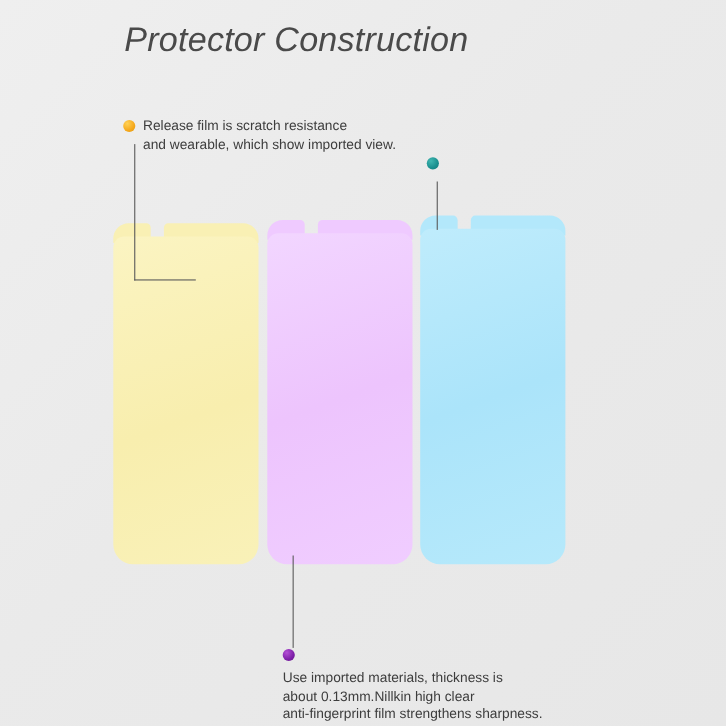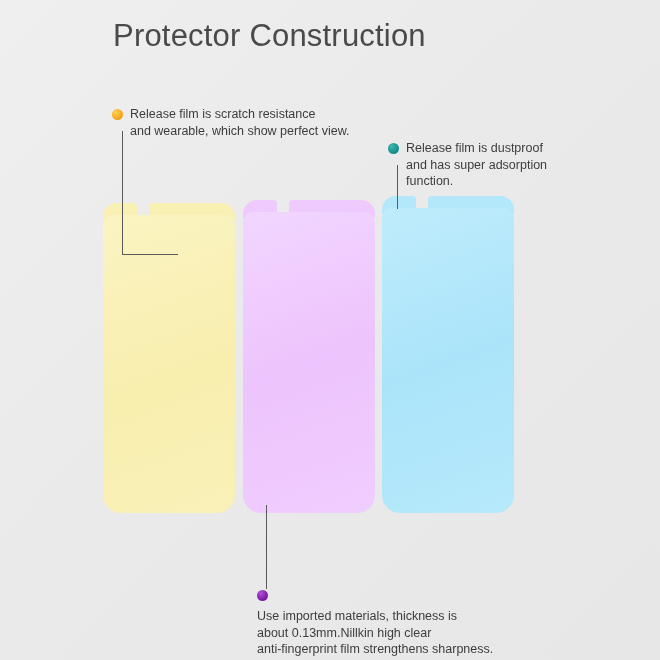--- a/index.html
+++ b/index.html
@@ -23,20 +23,21 @@
   
   #title {
     position: absolute;
     left: 113px;
     top: 18px;
     font-size: 31px;
     font-weight: 400;
     color: #4a4a4a;
     letter-spacing: 0.2px;
     white-space: nowrap;
+    font-style: italic;
   }
 
   
   .sheet {
     position: absolute;
     border-radius: 16px 16px 18px 18px;
   }
   .sheet .body {
     position: absolute;
     left: 0;
@@ -183,28 +184,25 @@
   </div>
 
   <div class="leader v" id="leader-yellow-v"></div>
   <div class="leader h" id="leader-yellow-h"></div>
   <div class="leader v" id="leader-blue-v"></div>
   <div class="leader v" id="leader-pink-v"></div>
 
   <div class="callout" id="callout-yellow">
     <span class="bullet"></span>
     <span class="callout-text">Release film is scratch resistance
-and wearable, which show perfect view.</span>
+and wearable, which show imported view.</span>
   </div>
 
   <div class="callout" id="callout-blue">
     <span class="bullet"></span>
-    <span class="callout-text">Release film is dustproof
-and has super adsorption
-function.</span>
   </div>
 
   <div class="callout" id="callout-purple">
     <span class="bullet"></span>
     <span class="callout-text">Use imported materials, thickness is
 about 0.13mm.Nillkin high clear
 anti-fingerprint film strengthens sharpness.</span>
   </div>
 
 </div>

